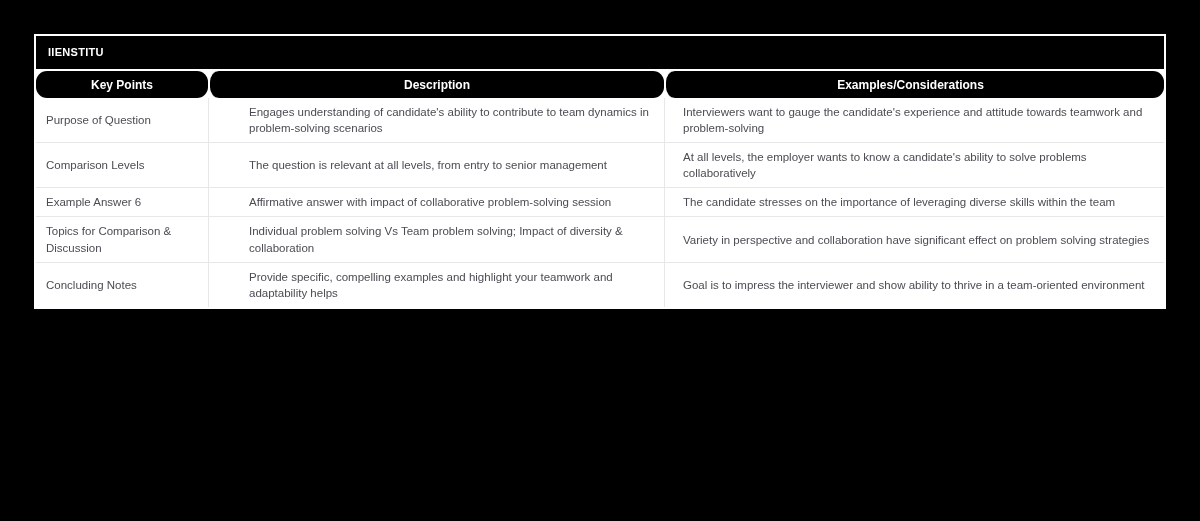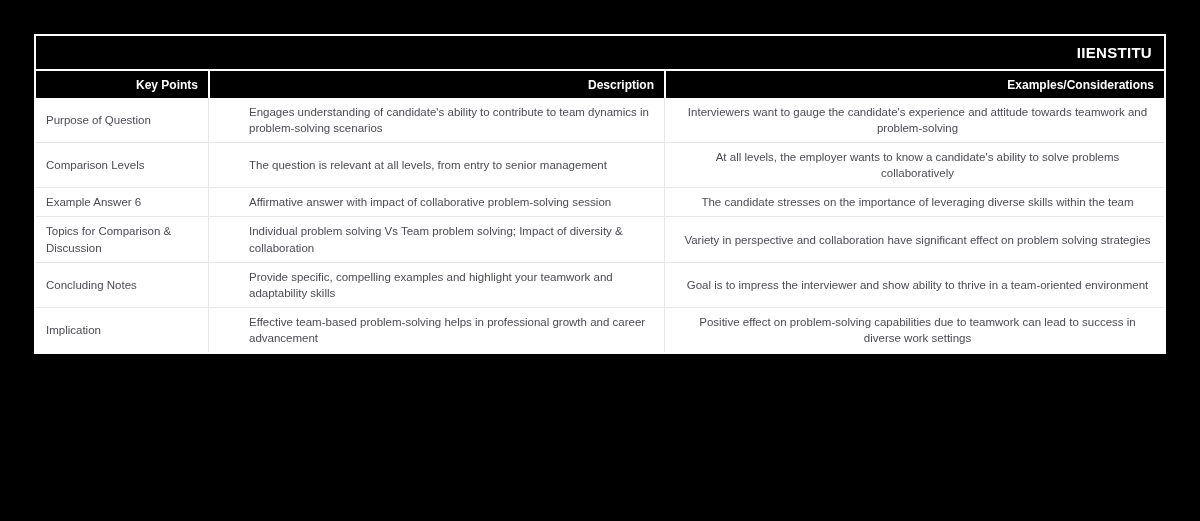--- a/index.html
+++ b/index.html
@@ -27,56 +27,56 @@
     width: 1132px;
     background: var(--card-bg);
     padding: 2px;
   }
   .title-bar {
     background: var(--band-bg);
     color: var(--band-text);
     height: 33px;
     line-height: 33px;
     padding: 0 12px;
-    font-size: 15px;
+    font-size: 11px;
     font-weight: bold;
     letter-spacing: 0.3px;
     margin-bottom: 2px;
-    text-align: right;
   }
   table.info-table {
     width: 100%;
     border-collapse: separate;
     border-spacing: 0;
     table-layout: fixed;
   }
   col.c1 { width: 172px; }
   col.c2 { width: 456px; }
   col.c3 { width: auto; }
   th {
     background: var(--band-bg);
     color: var(--band-text);
     font-size: 12px;
     font-weight: bold;
-    text-align: right;
+    text-align: center;
     padding: 7px 10px 6px 10px;
+    border-radius: 11px;
   }
   th + th { border-left: 2px solid var(--card-bg); }
   th.examples-col { padding-left: 1px; }
   td {
     font-size: 11.5px;
     line-height: 1.4;
     color: var(--body-text);
     padding: 6px 10px;
     vertical-align: middle;
     border-bottom: 1px solid var(--divider);
     word-wrap: break-word;
   }
   td + td { border-left: 1px solid var(--divider); }
-  td.examples-cell { padding-left: 18px; padding-right: 12px; text-align: center; }
+  td.examples-cell { padding-left: 18px; padding-right: 12px; }
   td.description-cell { padding-right: 14px; padding-left: 40px; }
   tbody tr:last-child td { border-bottom: none; }
 </style>
 </head>
 <body>
 
 <div class="card">
   <div class="title-bar">
     <span>IIENSTITU</span>
   </div>
@@ -109,23 +109,18 @@
           <td class="description-cell">Affirmative answer with impact of collaborative problem-solving session</td>
           <td class="examples-cell">The candidate stresses on the importance of leveraging diverse skills within the team</td>
         </tr>
         <tr>
           <td>Topics for Comparison &amp; Discussion</td>
           <td class="description-cell">Individual problem solving Vs Team problem solving; Impact of diversity &amp; collaboration</td>
           <td class="examples-cell">Variety in perspective and collaboration have significant effect on problem solving strategies</td>
         </tr>
         <tr>
           <td>Concluding Notes</td>
-          <td class="description-cell">Provide specific, compelling examples and highlight your teamwork and adaptability skills</td>
+          <td class="description-cell">Provide specific, compelling examples and highlight your teamwork and adaptability helps</td>
           <td class="examples-cell">Goal is to impress the interviewer and show ability to thrive in a team-oriented environment</td>
-        </tr>
-        <tr>
-          <td>Implication</td>
-          <td class="description-cell">Effective team-based problem-solving helps in professional growth and career advancement</td>
-          <td class="examples-cell">Positive effect on problem-solving capabilities due to teamwork can lead to success in diverse work settings</td>
         </tr>
       </tbody>
   </table>
 </div>
 
 </body></html>

